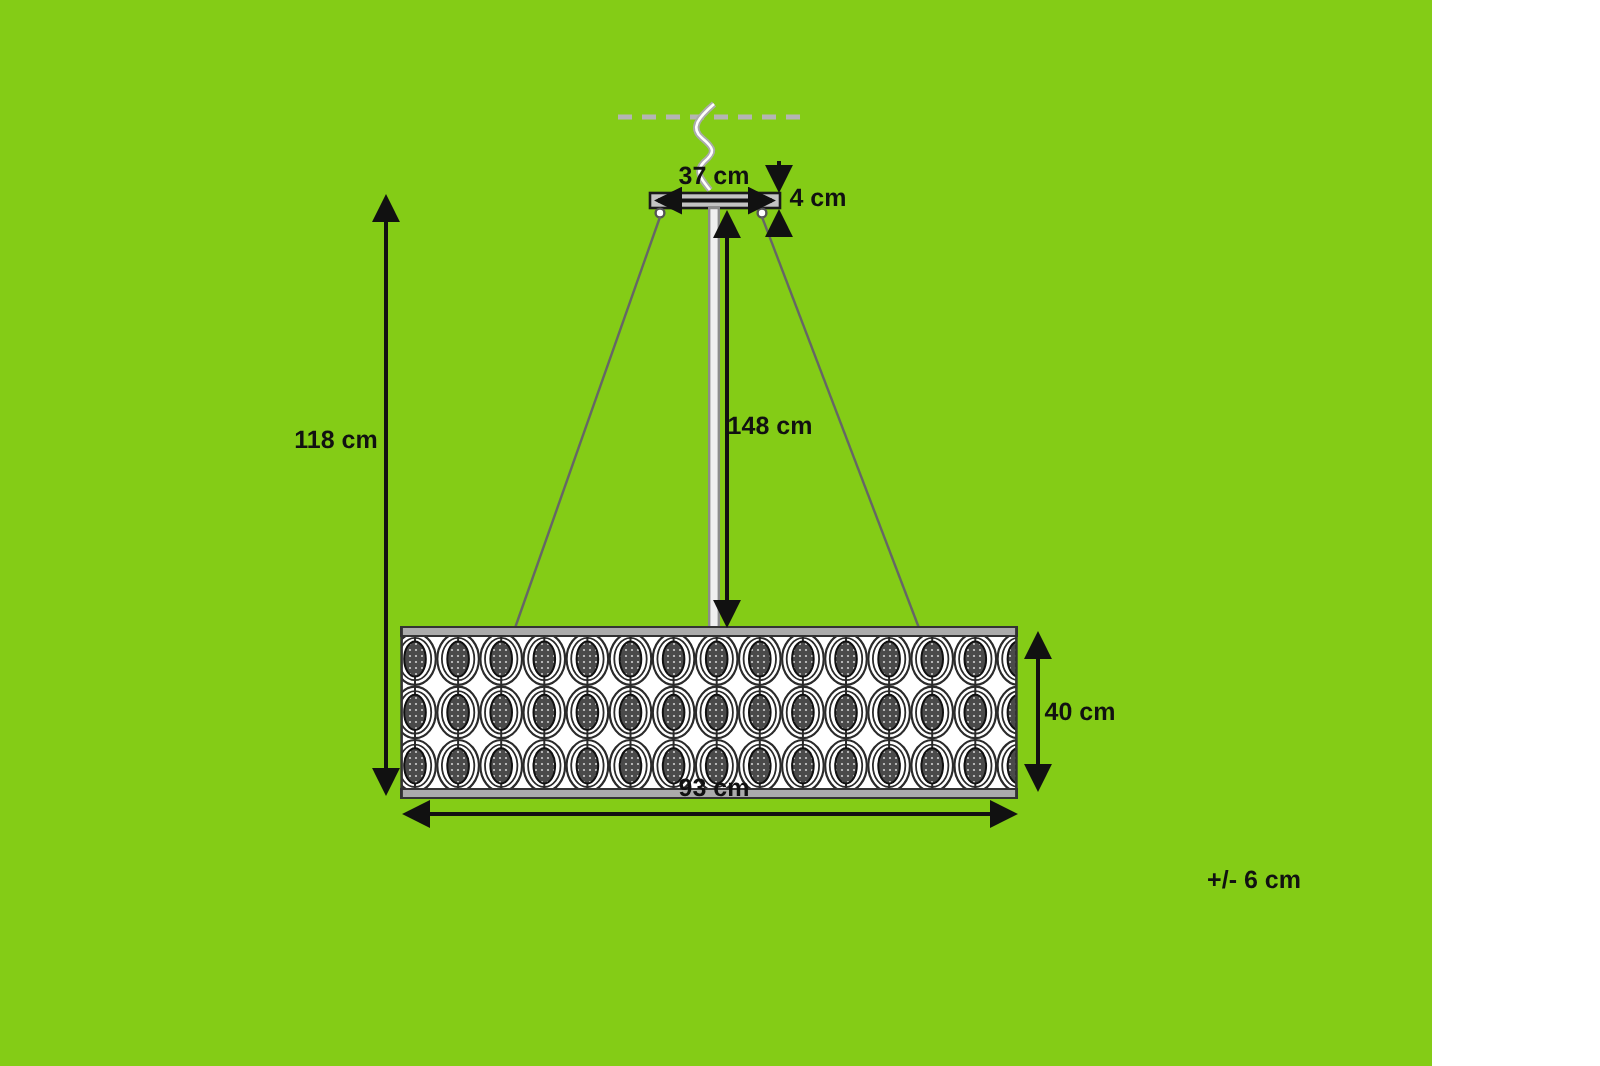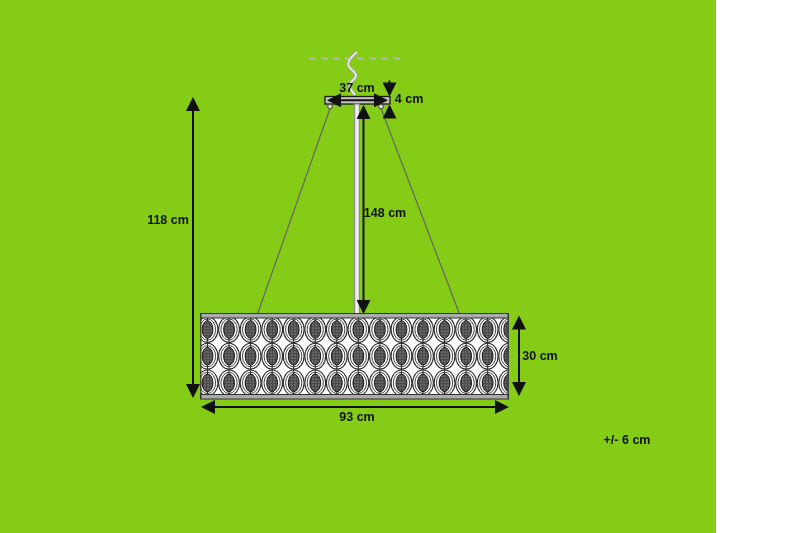--- a/index.html
+++ b/index.html
@@ -263,16 +263,16 @@
 
     <line x1="519" y1="317.5" x2="519" y2="394" stroke="#111" stroke-width="2" marker-start="url(#ah)" marker-end="url(#ah)"></line>
 
     <line x1="203" y1="407" x2="507" y2="407" stroke="#111" stroke-width="2" marker-start="url(#ah)" marker-end="url(#ah)"></line>
   </svg>
 
   <div class="lbl" style="left:357px;top:88px">37 cm</div>
   <div class="lbl" style="left:409px;top:99px">4 cm</div>
   <div class="lbl" style="left:385px;top:213px">148 cm</div>
   <div class="lbl" style="left:168px;top:220px">118 cm</div>
-  <div class="lbl" style="left:540px;top:356px">30 cm</div>
-  <div class="lbl" style="left:357px;top:417px">93 cm</div>
+  <div class="lbl" style="left:540px;top:356px">40 cm</div>
+  <div class="lbl" style="left:357px;top:394px">93 cm</div>
   <div class="lbl" style="left:627px;top:440px">+/- 6 cm</div>
 </div>
 
 </body></html>

